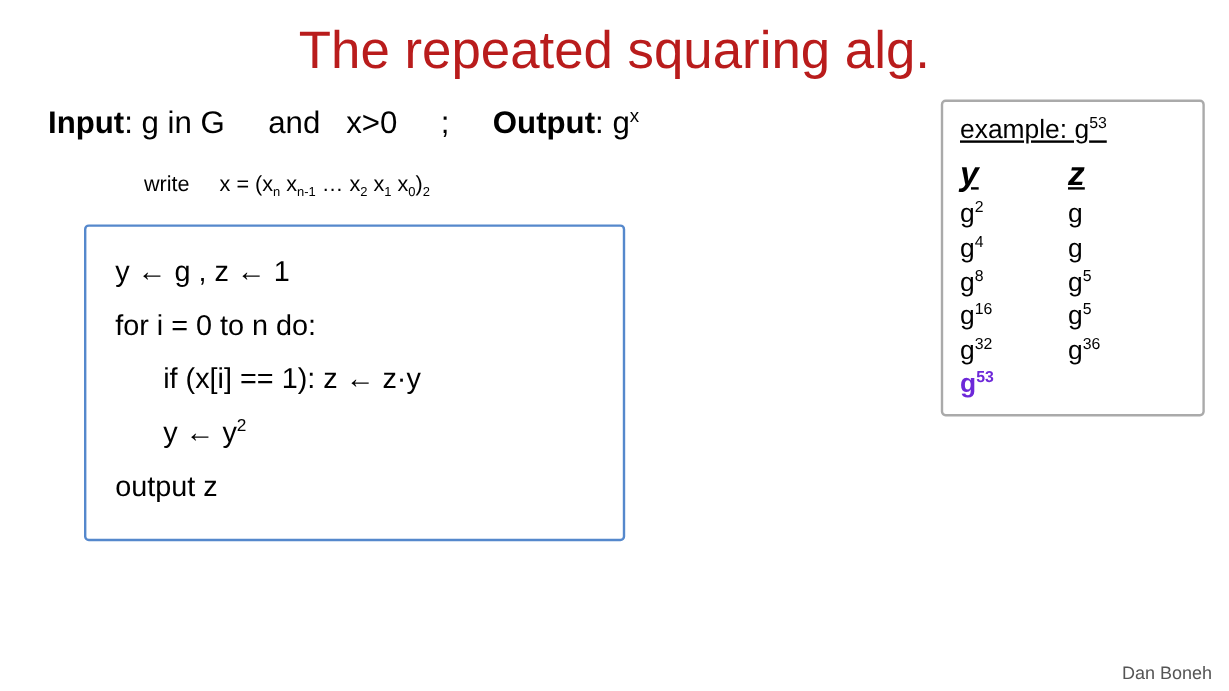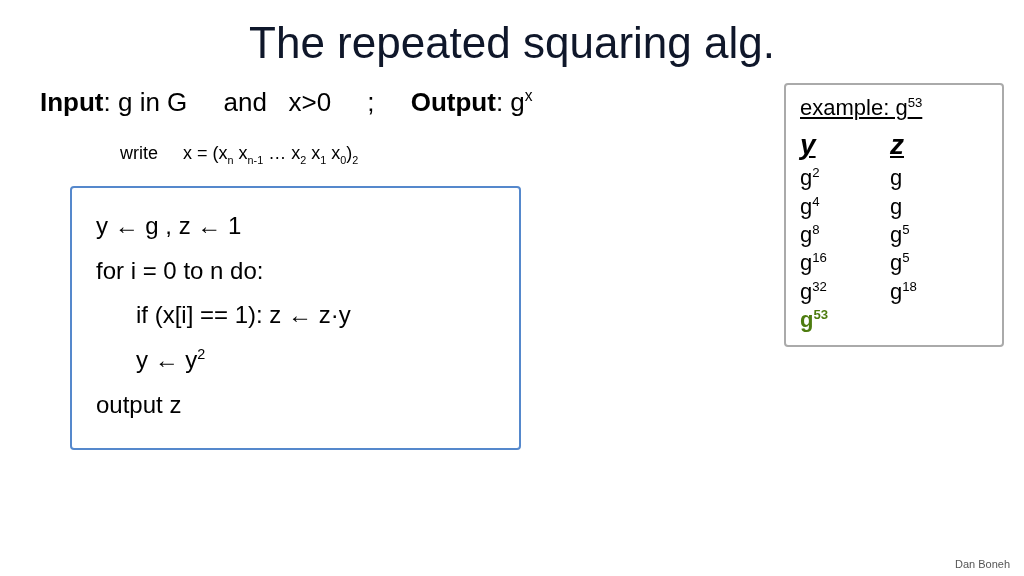--- a/index.html
+++ b/index.html
@@ -11,21 +11,21 @@
       position: relative;
       overflow: hidden;
     }
 
     .title {
       text-align: center;
       font-size: 44px;
       font-weight: normal;
       padding-top: 18px;
       padding-bottom: 10px;
-      color: #0f172a;
+      color: #b91c1c;
     }
 
     .main-content {
       display: flex;
       flex-direction: row;
       padding-left: 40px;
       padding-top: 5px;
     }
 
     .left-panel {
@@ -127,29 +127,29 @@
     .cell-y {
       width: 90px;
       text-align: left;
     }
     .cell-z {
       width: 90px;
       text-align: left;
     }
 
     .blue-bold {
-      color: #4d7c0f;
+      color: #6d28d9;
       font-weight: bold;
     }
 
     .credit {
       position: absolute;
       bottom: 6px;
       right: 14px;
-      font-size: 11px;
+      font-size: 15px;
       color: #555;
     }
   </style>
 </head>
 <body>
 
 <div class="title">The repeated squaring alg.</div>
 
 <div class="main-content">
   <div class="left-panel">
@@ -214,21 +214,21 @@
         <div class="table-row-data">
           <div class="cell-y">g<sup>8</sup></div>
           <div class="cell-z">g<sup>5</sup></div>
         </div>
         <div class="table-row-data">
           <div class="cell-y">g<sup>16</sup></div>
           <div class="cell-z">g<sup>5</sup></div>
         </div>
         <div class="table-row-data">
           <div class="cell-y">g<sup>32</sup></div>
-          <div class="cell-z">g<sup>18</sup></div>
+          <div class="cell-z">g<sup>36</sup></div>
         </div>
         <div class="table-row-data">
           <div class="cell-z"><span class="blue-bold">g<sup>53</sup></span></div>
         </div>
       </div>
   </div>
 </div>
 
 <div class="credit">Dan Boneh</div>
 

